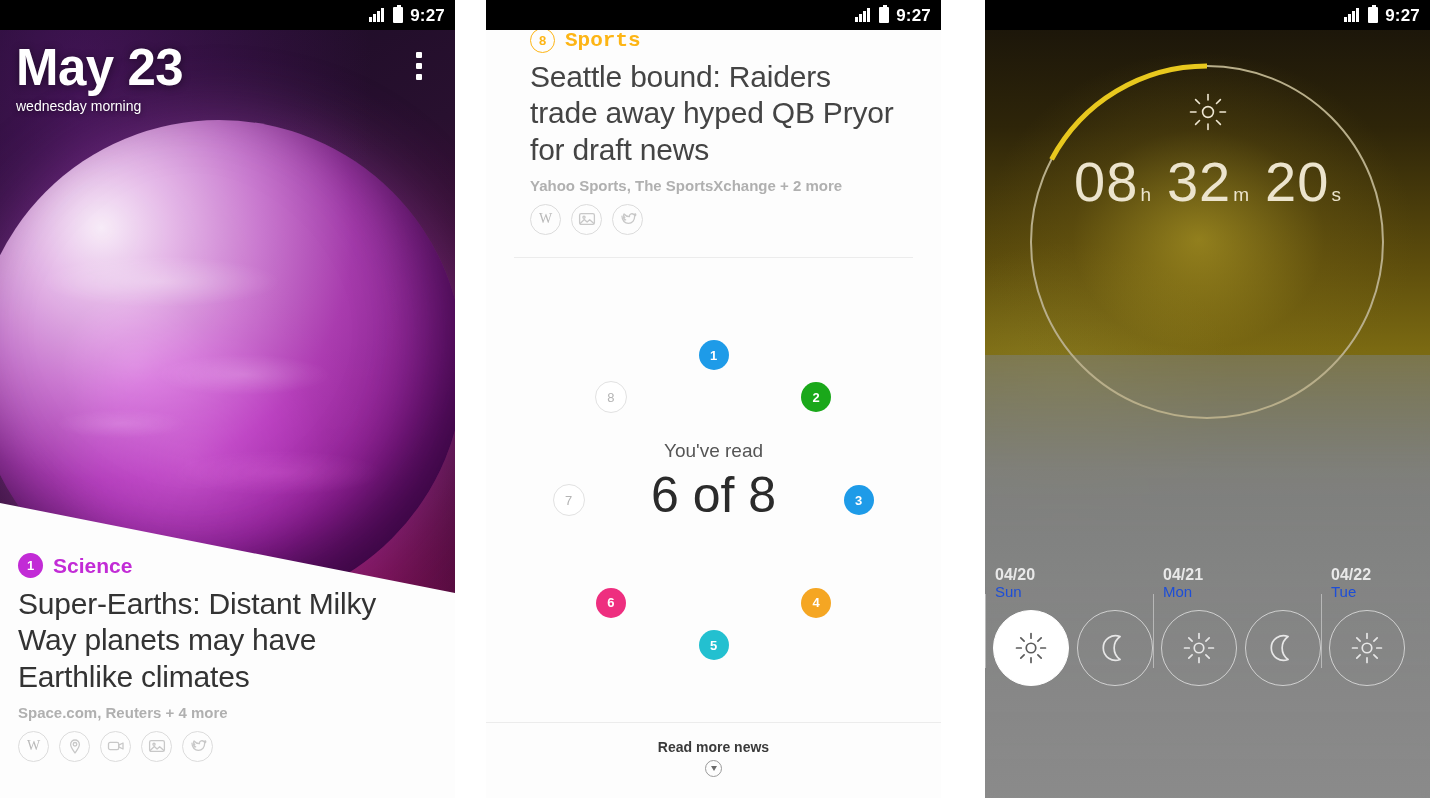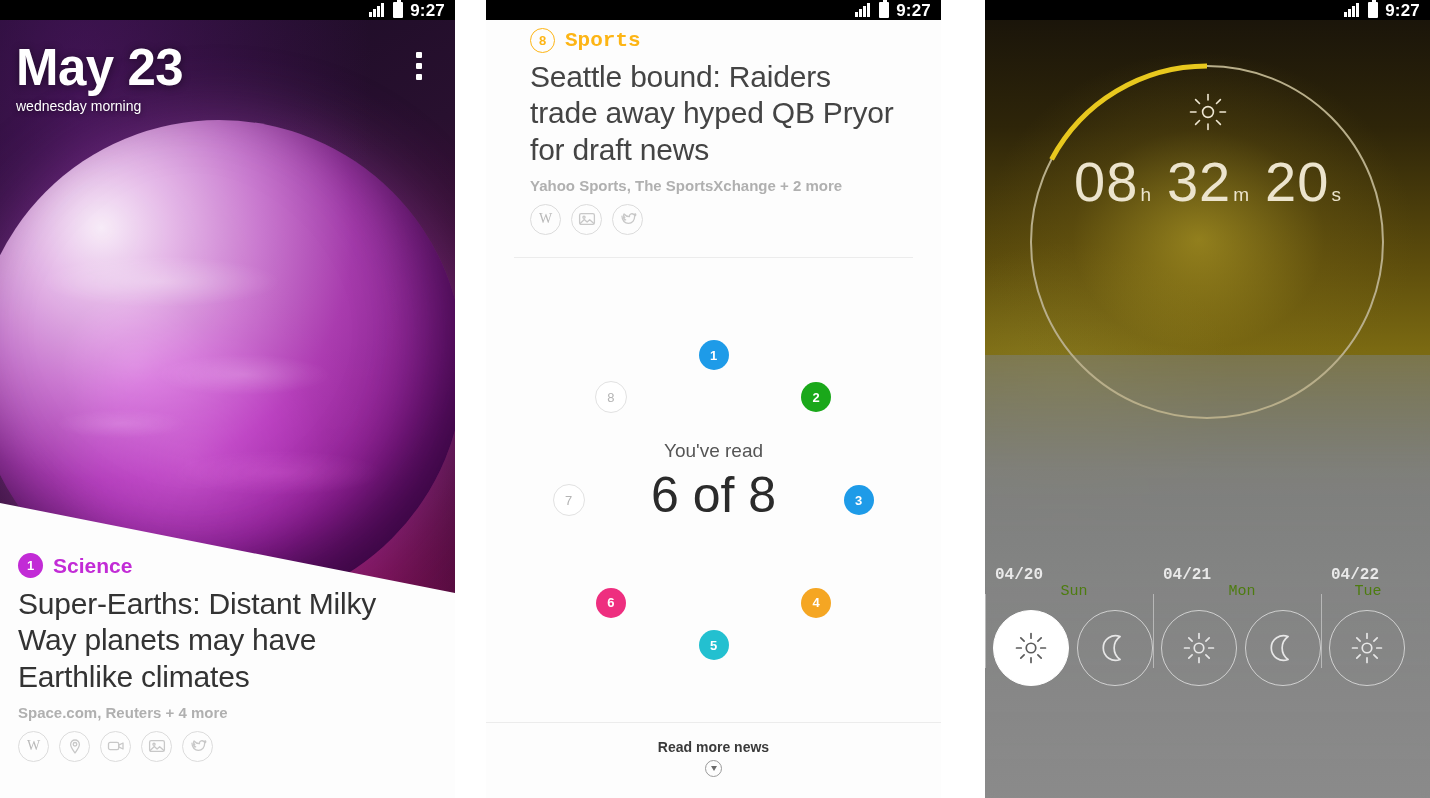--- a/index.html
+++ b/index.html
@@ -7,21 +7,21 @@
     width: 1430px; height: 798px;
     background: #ffffff;
     font-family: "Liberation Sans", sans-serif;
     overflow: hidden;
   }
   .stage { position: relative; width: 1430px; height: 798px; background:#fff; }
 
   
   .panel { position: absolute; top: 0; height: 798px; overflow: hidden; background: #fff; }
   .statusbar {
-    position: absolute; top: 0; left: 0; right: 0; height: 20px;
+    position: absolute; top: 0; left: 0; right: 0; height: 30px;
     background: #000; display: flex; align-items: center;
     justify-content: flex-end; padding-right: 10px; gap: 7px; z-index: 40;
   }
   .sb-time { color: #fff; font-size: 17px; font-weight: bold; letter-spacing: .2px; line-height: 1;}
   .sb-signal { width: 17px; height: 14px; position: relative; }
   .sb-signal i { position:absolute; bottom:0; background:#fff; display:block; }
   .sb-signal i:nth-child(1){ left:0; width:3px; height:5px; }
   .sb-signal i:nth-child(2){ left:4px; width:3px; height:8px; }
   .sb-signal i:nth-child(3){ left:8px; width:3px; height:11px; }
   .sb-signal i:nth-child(4){ left:12px; width:3px; height:14px; }
@@ -131,26 +131,26 @@
   }
   .p3-veil { position:absolute; left:0; right:0; top:355px; bottom:0; background:linear-gradient(180deg, rgba(125,128,123,.55) 0%, rgba(131,131,131,.82) 26%, rgba(138,138,138,.9) 100%); backdrop-filter: blur(4px); }
   .ring { position:absolute; left: 42px; top: 62px; width: 360px; height: 360px; }
   .timer-wrap { position:absolute; left:0; right:0; top: 92px; text-align:center; z-index: 12; }
   .sun-top { margin: 0 auto 22px; width: 40px; height: 40px; }
   .countdown { display:flex; justify-content:center; align-items:baseline; gap: 16px; color:#ece4cd; }
   .cd-unit { font-size: 56px; font-weight: normal; letter-spacing: 1px; line-height:1; }
   .cd-suffix { font-size: 19px; margin-left: 2px; }
   .until { margin-top: 30px; font-size: 17px; color:#ddd8c8; letter-spacing:.2px; }
 
-  .forecast { position:absolute; left:0; right:0; bottom: 0; height: 232px; z-index: 14; font-family: Liberation Mono, monospace; }
+  .forecast { position:absolute; left:0; right:0; bottom: 0; height: 232px; z-index: 14; }
   .fc-track { position:absolute; left: 0; right: 0; top: 0; display:flex; }
   .fc-day { position:relative; flex: 0 0 auto; }
   .fc-day::before { content:""; position:absolute; left:0; top: 28px; width:1px; height: 74px; background: rgba(255,255,255,.42); }
   .fc-date { font-size: 16px; color:#e9e9e9; font-weight:bold; padding-left: 10px; }
-  .fc-dow { font-size: 15px; color:#4d7c0f; padding-left: 10px; margin-top:-1px;text-align:center;}
+  .fc-dow { font-size: 15px; color:#1d4ed8; padding-left: 10px; margin-top:-1px;}
   .fc-slots { display:flex; gap: 8px; margin-top: 10px; padding-left: 8px; }
   .slot { width: 76px; height: 76px; border-radius: 50%; border: 1.6px solid rgba(255,255,255,.62); display:flex; align-items:center; justify-content:center; }
   .slot.active { background:#ffffff; border-color:#ffffff; }
   svg { overflow: visible; }
 </style>
 </head>
 <body>
 
 <div class="stage">
 

